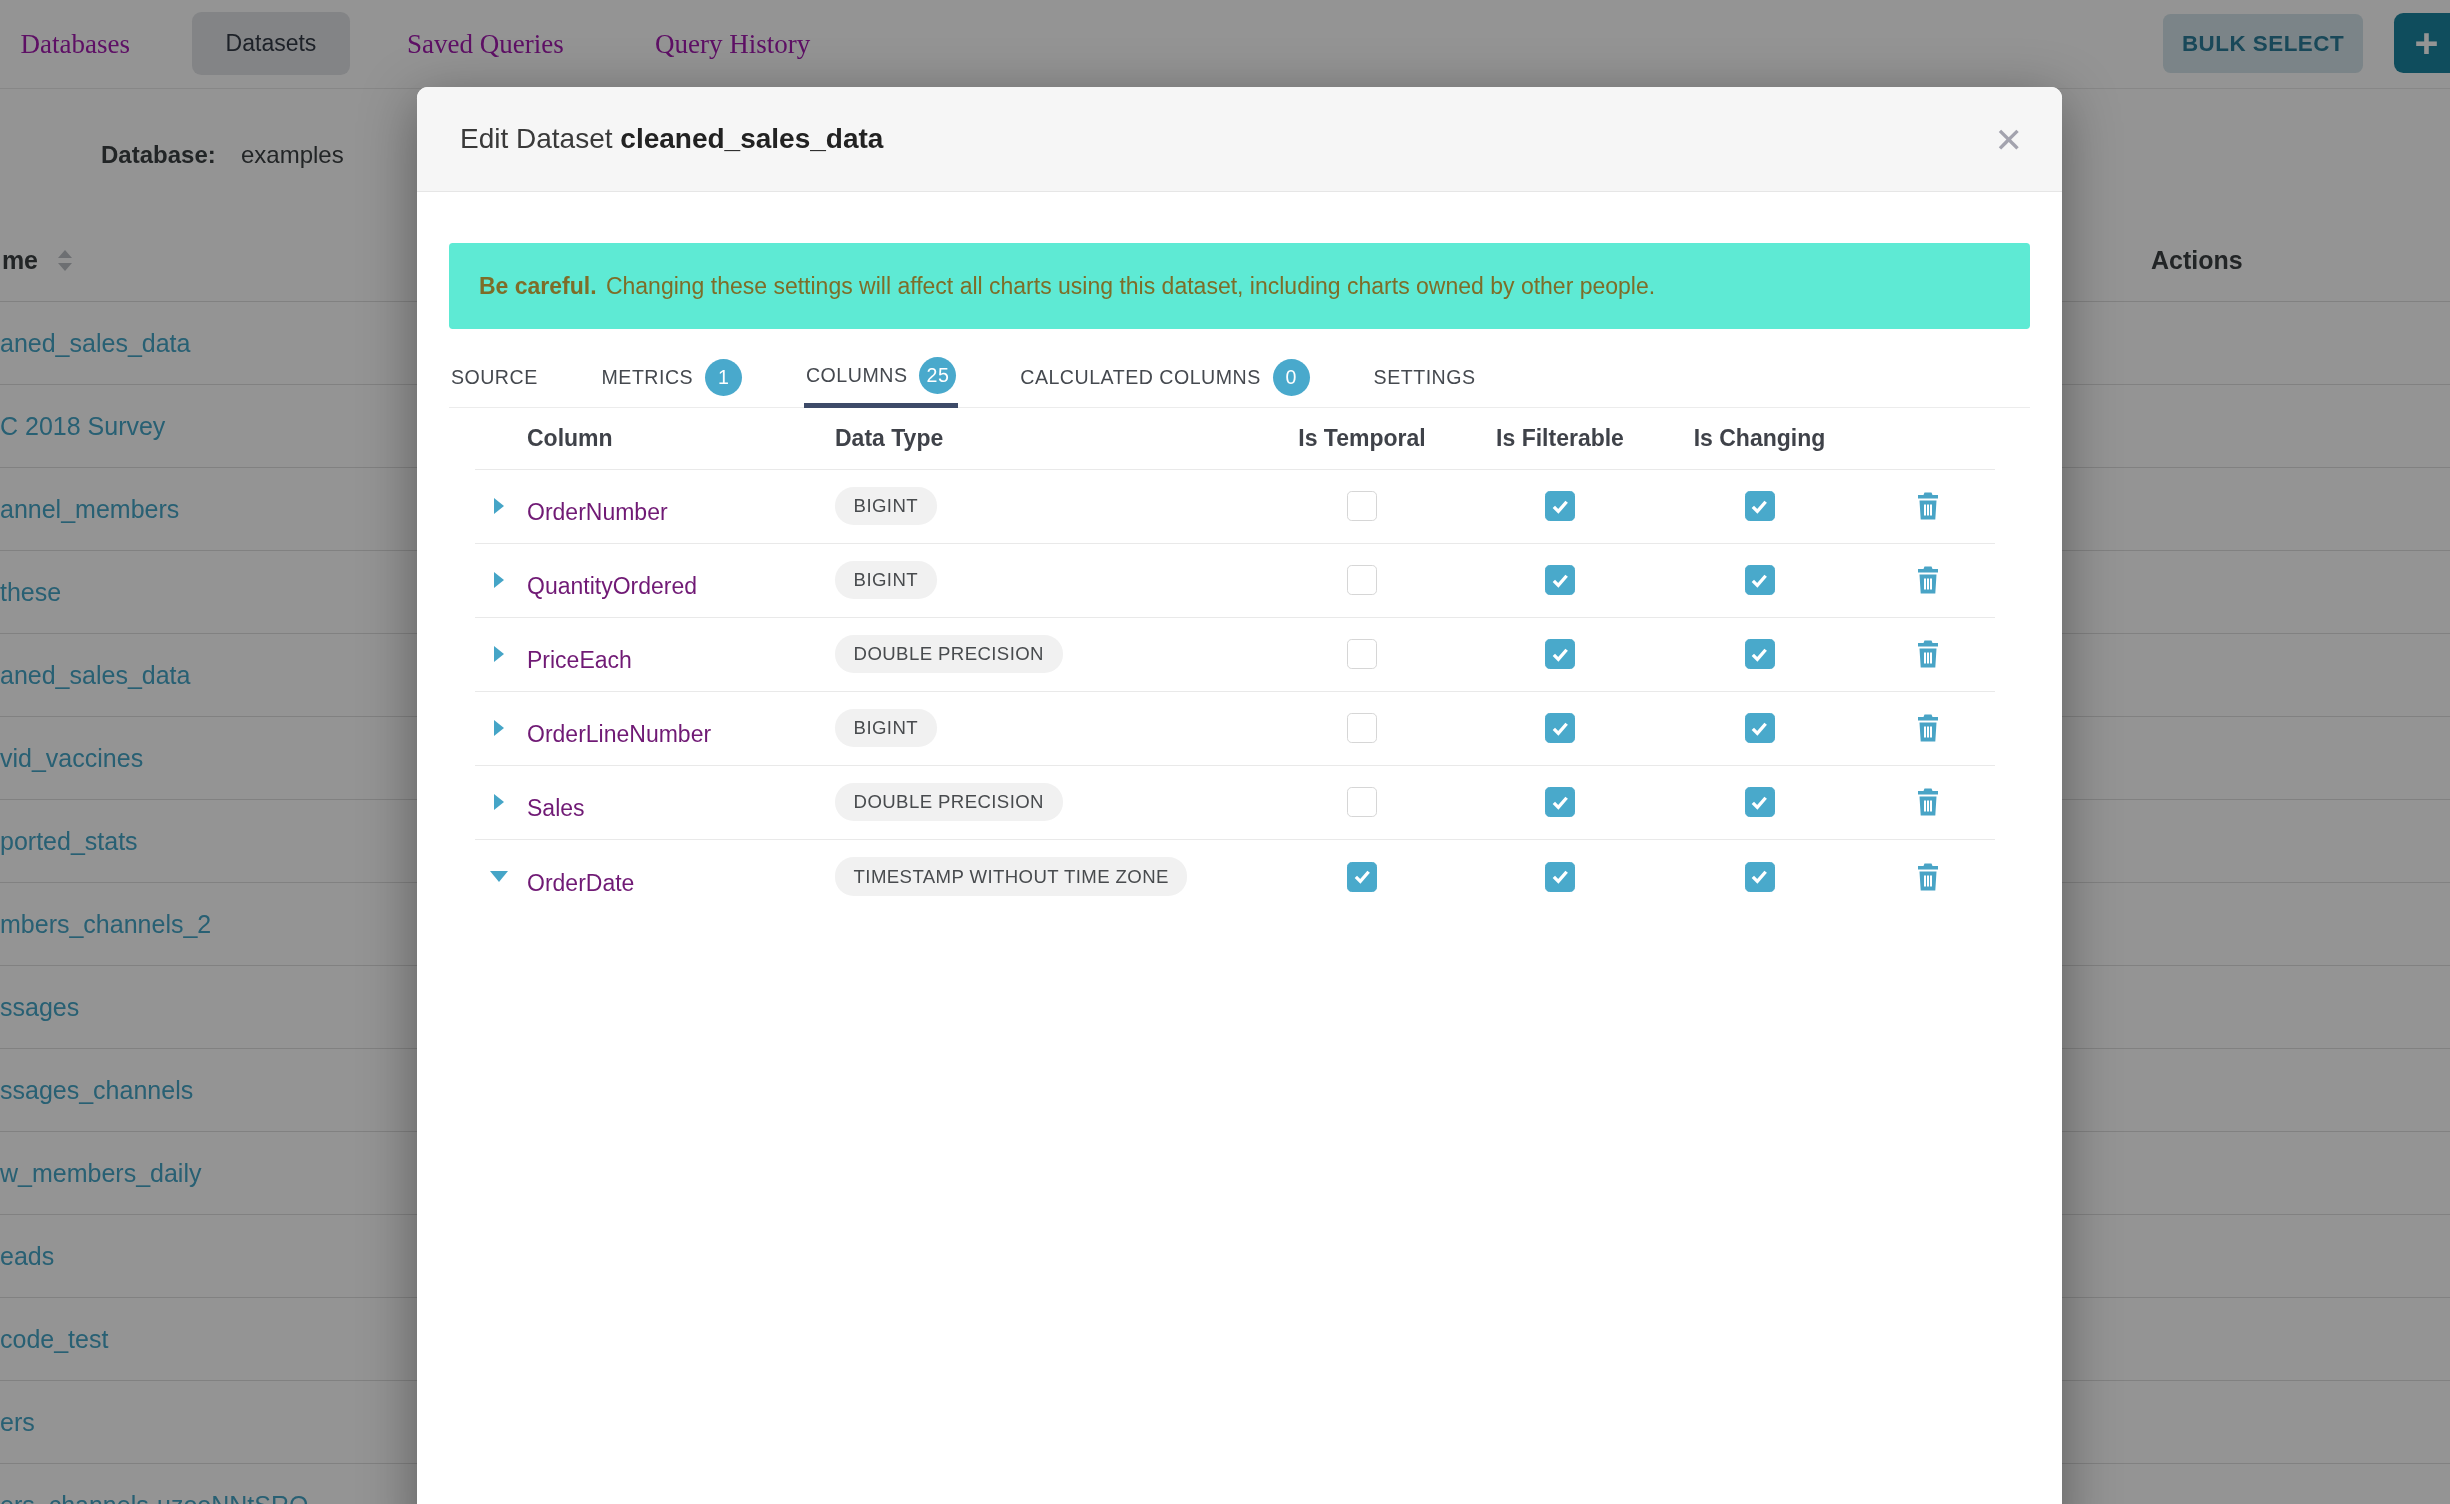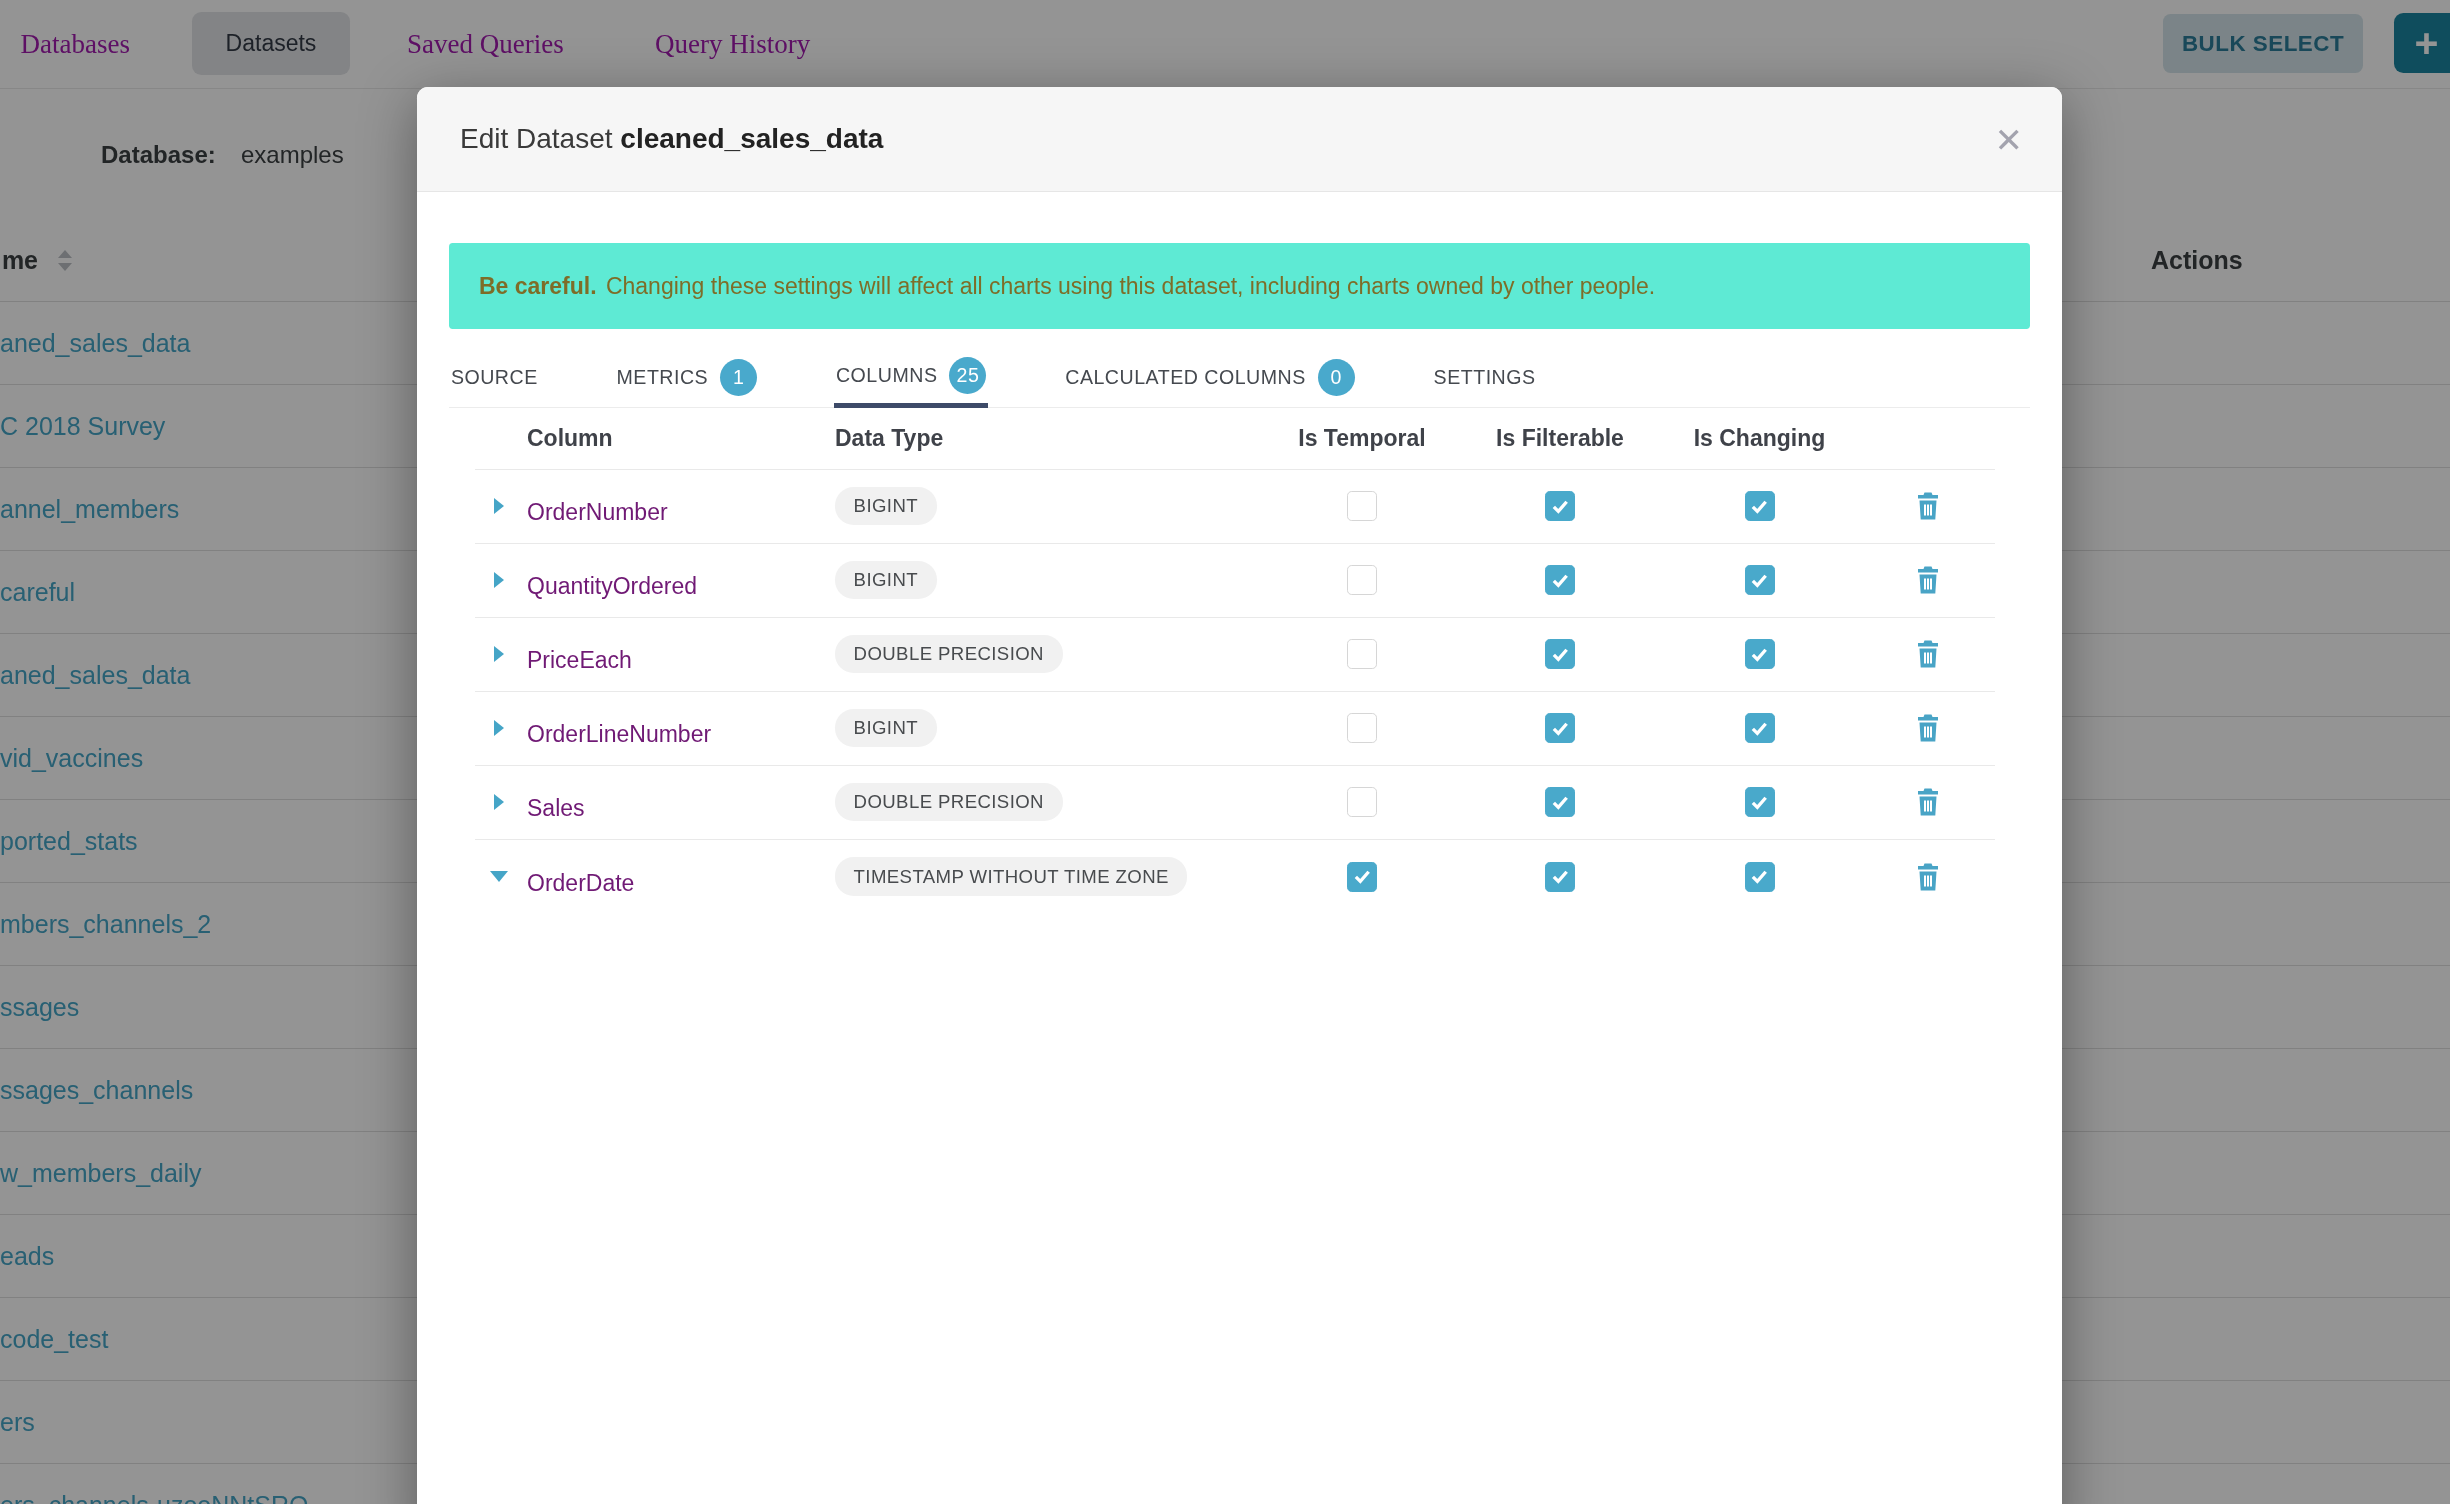--- a/index.html
+++ b/index.html
@@ -34,21 +34,21 @@
 
   
   .modal{position:absolute;left:417px;top:87px;width:1645px;height:1454px;background:#fff;border-radius:11.2px 11.2px 0 0;box-shadow:0 13px 56px rgba(0,0,0,.38);z-index:10;}
   .modal-header{position:relative;height:105px;background:#f6f6f6;border-bottom:0.9px solid #e6e6e6;border-radius:11.2px 11.2px 0 0;display:flex;align-items:center;padding:16px 43px;}
   .modal-title{font-size:28px;color:#3a3a3a;}
   .modal-title b{color:#222;font-weight:bold;}
   .close-x{position:absolute;right:39px;top:0;height:105px;display:flex;align-items:center;font-size:34px;color:#a3a3ae;cursor:default;}
   .modal-body{padding:0 32px;}
   .banner{margin-top:51px;height:86px;background:#5eead4;border-radius:3.7px;display:flex;align-items:center;padding:0 30px;font-size:23px;color:#7e6d28;}
   .banner b{font-weight:bold;margin-right:9.3px;}
-  .tabs{margin-top:18.6px;height:60px;display:flex;gap:75px;border-bottom:1.9px solid #ececec;}
+  .tabs{margin-top:18.6px;height:60px;display:flex;gap:60px;border-bottom:1.9px solid #ececec;}
   .tab{display:flex;align-items:center;gap:12px;font-size:19.6px;color:#45494f;letter-spacing:0.5px;padding:0 1.9px;}
   .tab.active{border-bottom:5.6px solid #3d4a68;margin-bottom:-1.9px;}
   .tab-badge{min-width:37px;height:37px;padding:0 5.6px;border-radius:18.6px;background:#49a9cc;color:#fff;font-size:19.6px;display:flex;align-items:center;justify-content:center;}
   .cols-table{margin:0 0 0 26px;width:1520px;}
   .tgrid{display:grid;grid-template-columns:52px 308px 428px 198px 198px 201px 135px;align-items:center;}
   .thead{height:62px;border-bottom:0.9px solid #e9e9e9;font-size:23px;font-weight:bold;color:#3f4249;}
   .th-center{text-align:center;}
   .trow{height:74px;border-bottom:0.9px solid #e9e9e9;}
   .trow.last{border-bottom:none;}
   .cell-center{display:flex;justify-content:center;align-items:center;}
@@ -105,21 +105,21 @@
       <div class="ds-row">
           <span class="ds-link">aned_sales_data</span>
         </div>
       <div class="ds-row">
           <span class="ds-link">C 2018 Survey</span>
         </div>
       <div class="ds-row">
           <span class="ds-link">annel_members</span>
         </div>
       <div class="ds-row">
-          <span class="ds-link">careful</span>
+          <span class="ds-link">these</span>
         </div>
       <div class="ds-row">
           <span class="ds-link">aned_sales_data</span>
         </div>
       <div class="ds-row">
           <span class="ds-link">vid_vaccines</span>
         </div>
       <div class="ds-row">
           <span class="ds-link">ported_stats</span>
         </div>

